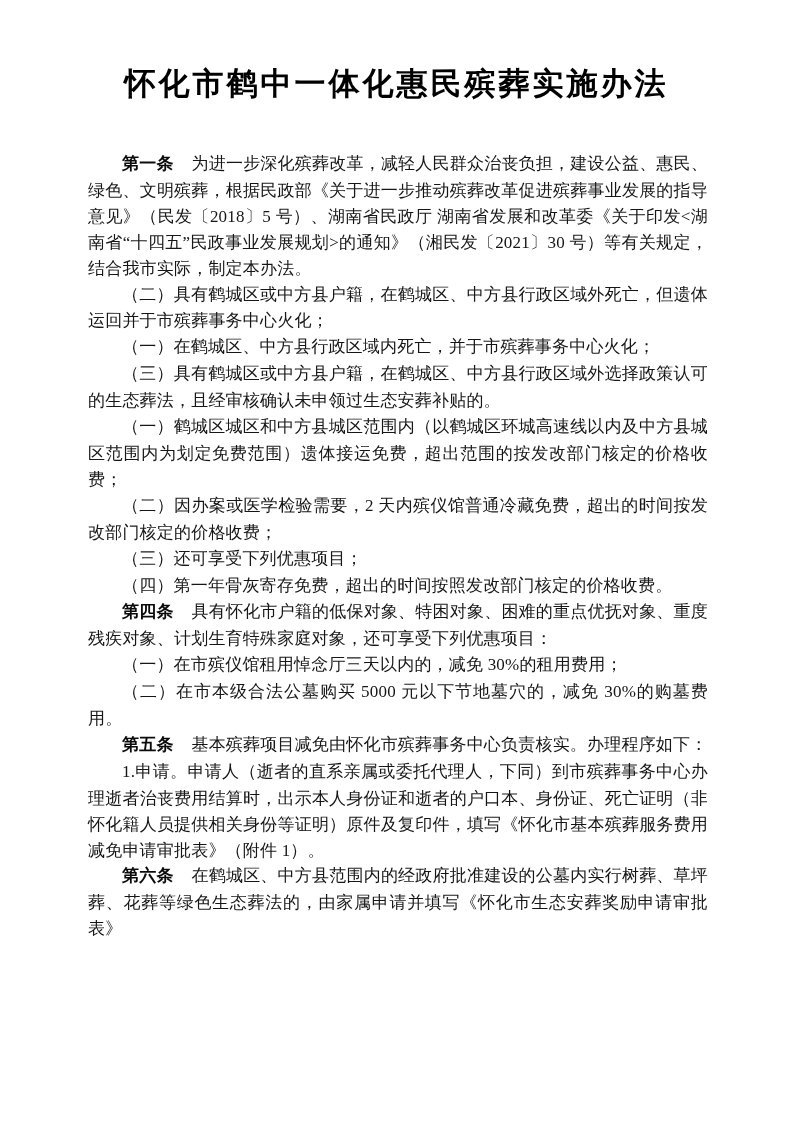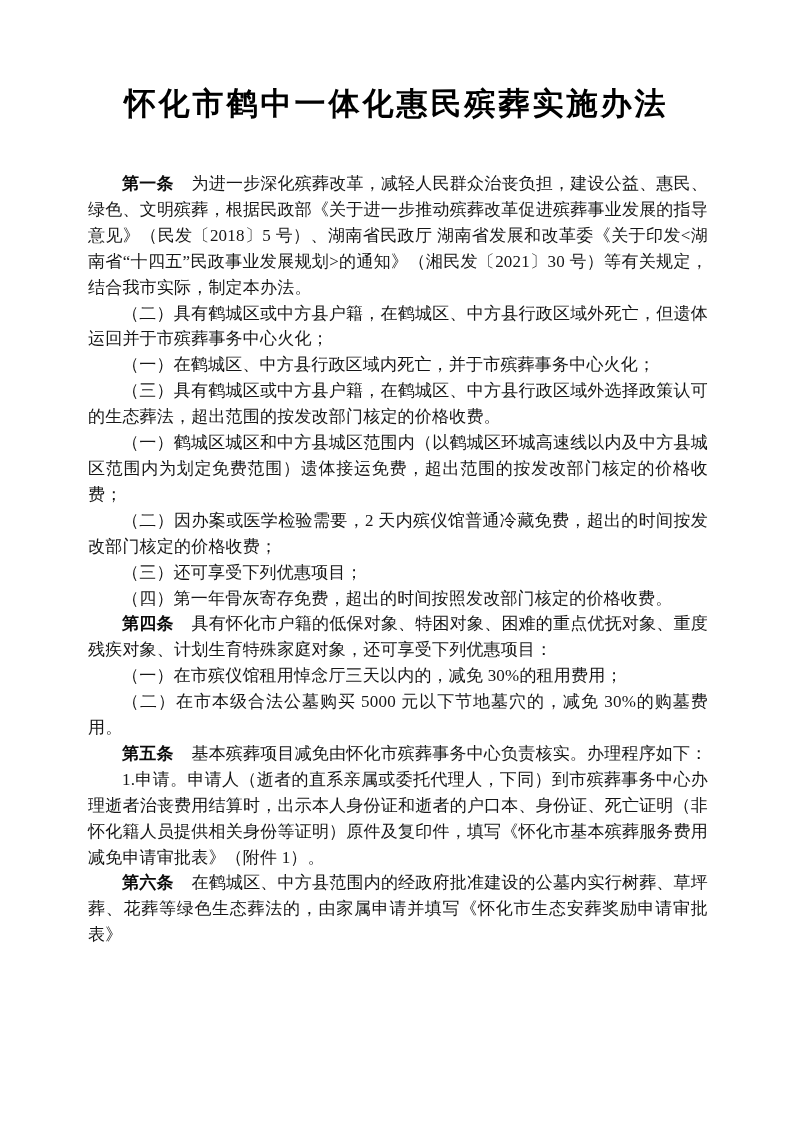--- a/index.html
+++ b/index.html
@@ -13,21 +13,21 @@
     position: relative;
     overflow: hidden;
     font-family: "Liberation Serif", "DejaVu Serif", serif;
     color: #161616;
   }
   .page {
     position: absolute;
     inset: 0;
     background: #ffffff;
     box-sizing: border-box;
-    padding-top: 84px;
+    padding-top: 64px;
   }
   .doc-title {
     margin: 0;
     text-align: center;
     font-family: "Liberation Sans", "DejaVu Sans", sans-serif;
     font-weight: 700;
     font-size: 31px;
     line-height: 40px;
     letter-spacing: 3px;
     color: #000000;
@@ -42,42 +42,42 @@
     line-height: 25.9px;
     text-align: justify;
     letter-spacing: 0.2px;
   }
   .para {
     margin: 0;
     padding: 0;
     text-indent: 2em;
   }
   .art-num {
-    font-family: Liberation Sans, sans-serif;
+    font-family: Liberation Mono, monospace;
     font-weight: 700;
     color: #0b0b0b;
   }
   .art-num:not(:empty) {
     margin-right: 1.05em;
   }
 </style>
 </head>
 <body>
 
 <div class="page">
   <h1 class="doc-title">怀化市鹤中一体化惠民殡葬实施办法</h1>
   <div class="doc-body">
   <p class="para"><b class="art-num">第一条</b><span class="art-text">为进一步深化殡葬改革，减轻人民群众治丧负担，建设公益、惠民、绿色、文明殡葬，根据民政部《关于进一步推动殡葬改革促进殡葬事业发展的指导意见》（民发〔2018〕5 号）、湖南省民政厅 湖南省发展和改革委《关于印发&lt;湖南省“十四五”民政事业发展规划&gt;的通知》（湘民发〔2021〕30 号）等有关规定，结合我市实际，制定本办法。</span></p>
 
 
   <p class="para"><b class="art-num"></b><span class="art-text">（二）具有鹤城区或中方县户籍，在鹤城区、中方县行政区域外死亡，但遗体运回并于市殡葬事务中心火化；</span></p>
 
   <p class="para"><b class="art-num"></b><span class="art-text">（一）在鹤城区、中方县行政区域内死亡，并于市殡葬事务中心火化；</span></p>
 
-  <p class="para"><b class="art-num"></b><span class="art-text">（三）具有鹤城区或中方县户籍，在鹤城区、中方县行政区域外选择政策认可的生态葬法，超出范围的按发改部门核定的价格收费。</span></p>
+  <p class="para"><b class="art-num"></b><span class="art-text">（三）具有鹤城区或中方县户籍，在鹤城区、中方县行政区域外选择政策认可的生态葬法，且经审核确认未申领过生态安葬补贴的。</span></p>
 
 
   <p class="para"><b class="art-num"></b><span class="art-text">（一）鹤城区城区和中方县城区范围内（以鹤城区环城高速线以内及中方县城区范围内为划定免费范围）遗体接运免费，超出范围的按发改部门核定的价格收费；</span></p>
 
   <p class="para"><b class="art-num"></b><span class="art-text">（二）因办案或医学检验需要，2 天内殡仪馆普通冷藏免费，超出的时间按发改部门核定的价格收费；</span></p>
 
   <p class="para"><b class="art-num"></b><span class="art-text">（三）还可享受下列优惠项目；</span></p>
 
   <p class="para"><b class="art-num"></b><span class="art-text">（四）第一年骨灰寄存免费，超出的时间按照发改部门核定的价格收费。</span></p>
 

